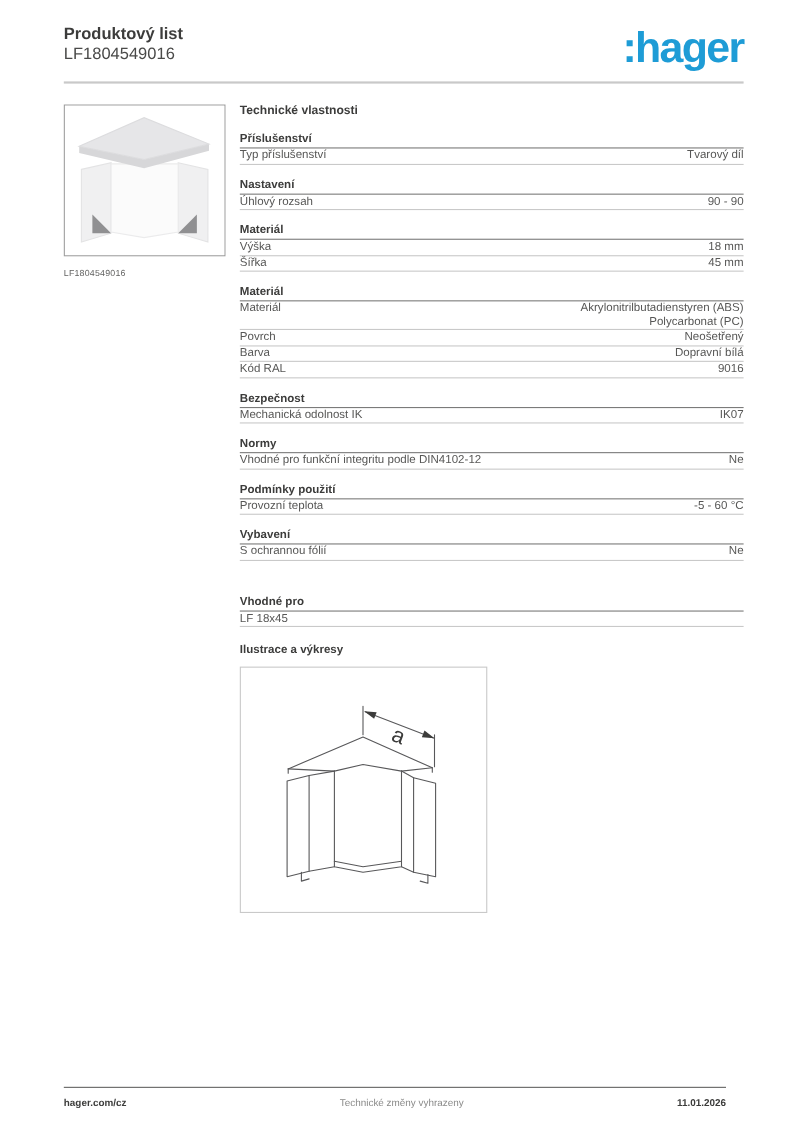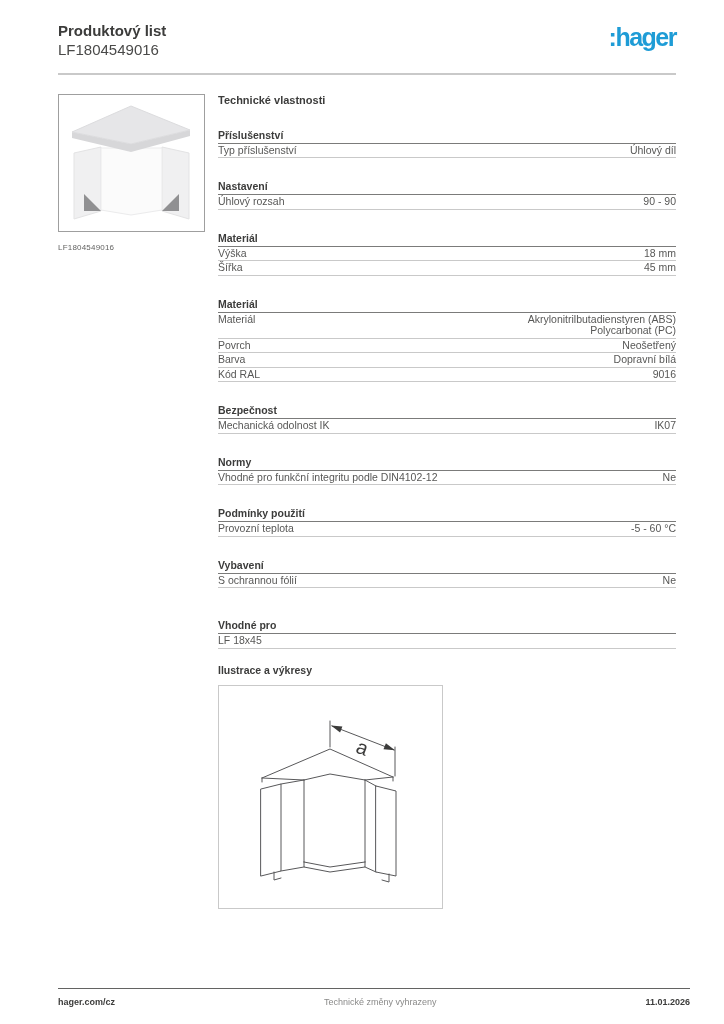--- a/index.html
+++ b/index.html
@@ -3,48 +3,48 @@
 <meta charset="utf-8">
 <style>
   html,body{margin:0;padding:0;background:#ffffff;}
   body{width:724px;height:1024px;font-family:"Liberation Sans",sans-serif;color:#575756;}
   .page{position:relative;width:724px;height:1024px;overflow:hidden;background:#fff;}
 
   
   header{display:flex;justify-content:space-between;align-items:flex-start;padding:22px 48px 0 58px;}
   .doc-title{font-size:15px;font-weight:bold;color:#3c3c3b;line-height:1.25;}
   .doc-subtitle{font-size:15px;color:#4a4a49;line-height:1.25;}
-  .logo{font-size:25px;font-weight:bold;color:#1e9cd6;letter-spacing:-1.5px;line-height:0.9;margin-top:4px;}
+  .logo{font-size:39px;font-weight:bold;color:#1e9cd6;letter-spacing:-1.5px;line-height:0.9;margin-top:4px;}
   .header-rule{margin:13px 48px 0 58px;border-top:2px solid #c9c9c9;}
 
   
   main{display:flex;margin:19px 48px 0 58px;gap:13px;}
   .left-col{flex:0 0 147px;width:147px;}
   .product-image-box{width:145px;height:136px;border:1px solid #9f9f9f;background:#fff;}
   .product-image-box svg{display:block;width:100%;height:100%;}
   .image-caption{margin-top:11px;font-size:8px;color:#636362;letter-spacing:.2px;}
   .right-col{flex:1;min-width:0;}
 
   
   .tech-title{font-size:11px;font-weight:bold;color:#3c3c3b;margin:0;line-height:13px;}
-  .section{margin-top:23px;}
+  .section{margin-top:13px;}
   .sec-heading{font-size:10.5px;font-weight:bold;color:#3c3c3b;line-height:11px;padding-bottom:2px;border-bottom:1px solid #7b7b7a;}
   .row{display:flex;justify-content:space-between;align-items:flex-start;gap:8px;
        padding:1px 0;border-bottom:1px solid #c9c9c9;font-size:10.5px;line-height:11.5px;color:#575756;}
   .row-label{text-align:left;}
   .row-value{text-align:right;white-space:pre-line;}
 
   .suitable-block{margin-top:32px;}
   .illustrations-block{margin-top:16px;}
   .illu-heading{font-size:10.5px;font-weight:bold;color:#3c3c3b;line-height:11px;}
   .drawing-box{margin-top:9px;width:223px;height:222px;border:1px solid #c9c9c9;background:#fff;}
   .drawing-box svg{display:block;width:100%;height:100%;}
 
   
-  footer{position:absolute;left:58px;right:34px;top:988px;border-top:1px solid #636362;
+  footer{position:absolute;left:58px;right:64px;top:988px;border-top:1px solid #636362;
          padding-top:8px;display:flex;justify-content:space-between;align-items:baseline;font-size:9px;}
   .footer-left,.footer-right{font-weight:bold;color:#3c3c3b;}
   .footer-center{color:#8a8a89;}
 </style>
 </head>
 <body>
 
 <div class="page">
 
   <header>
@@ -82,21 +82,21 @@
 
     <section class="right-col">
       <h2 class="tech-title">Technické vlastnosti</h2>
 
       <div id="tech-sections">
   <div class="section">
     <div class="sec-heading">Příslušenství</div>
     <div class="sec-rows">
   <div class="row">
     <div class="row-label">Typ příslušenství</div>
-    <div class="row-value">Úhlový díl</div>
+    <div class="row-value">Tvarový díl</div>
   </div>
 </div>
   </div>
 
   <div class="section">
     <div class="sec-heading">Nastavení</div>
     <div class="sec-rows">
   <div class="row">
     <div class="row-label">Úhlový rozsah</div>
     <div class="row-value">90 - 90</div>

